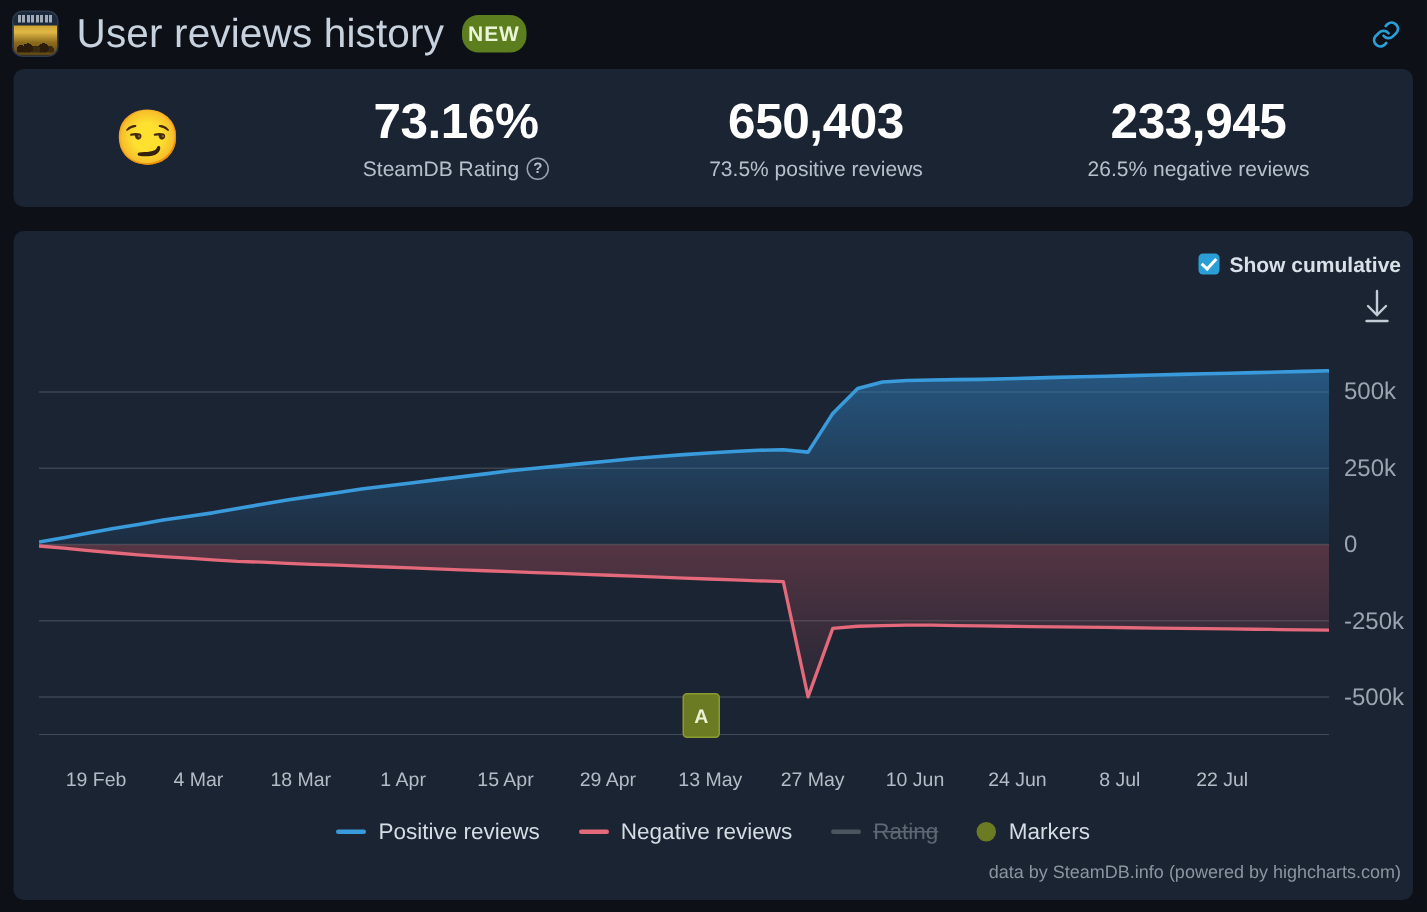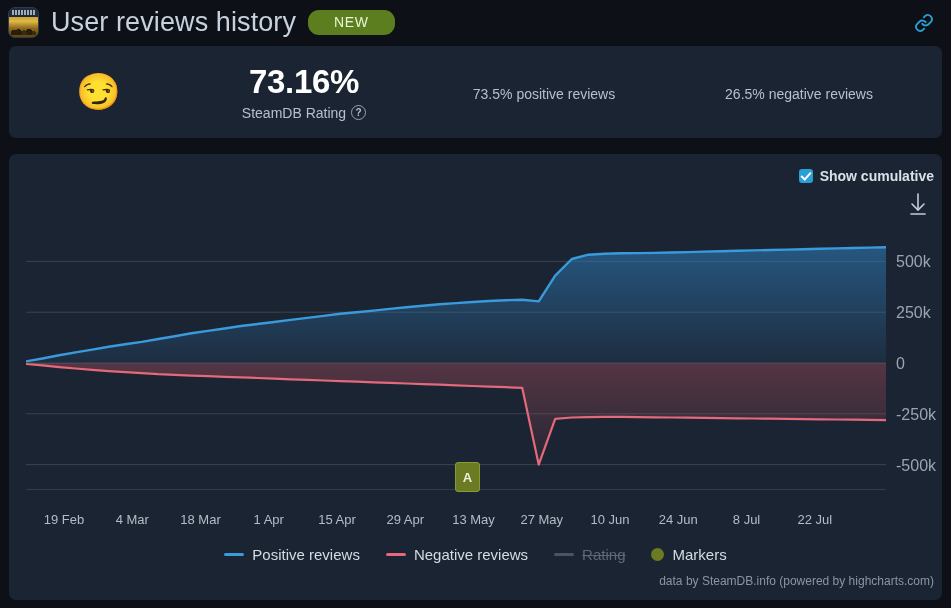--- a/index.html
+++ b/index.html
@@ -39,22 +39,22 @@
       radial-gradient(circle at 52% 88%, #3a2a10 0 3px, transparent 3px),
       radial-gradient(circle at 72% 80%, #2b1d0a 0 3.5px, transparent 3.5px),
       radial-gradient(circle at 90% 86%, #3a2a10 0 2.5px, transparent 2.5px);
   }
   .page-title {
     font-size: 27px; color: #c7d2de; font-weight: 400;
     margin-left: 12px; letter-spacing: .1px; white-space: nowrap;
   }
   .badge-new {
     margin-left: 12px; background: #5c7e1e; color: #eaf4d6;
-    font-size: 14px; font-weight: normal; letter-spacing: .6px;
-    padding: 4px 26px 5px; border-radius: 11px;
+    font-size: 14px; font-weight: bold; letter-spacing: .6px;
+    padding: 4px 4px 5px; border-radius: 11px;
   }
   .link-icon {
     margin-left: auto; width: 26px; height: 26px;
     display: flex; align-items: center; justify-content: center;
     color: #2a9fd6;
   }
 
   
   .stats-card {
     position: absolute; left: 9px; top: 46px; width: 933px; height: 92px;
@@ -186,23 +186,25 @@
       <div class="emoji">😏</div>
     </div>
     <div class="stat stat-2">
       <div class="stat-big">73.16%</div>
       <div class="stat-sub">
         <span>SteamDB Rating</span>
         <span class="help-circle">?</span>
       </div>
     </div>
     <div class="stat stat-3">
+      <div class="stat-big">650,403</div>
       <div class="stat-sub">73.5% positive reviews</div>
     </div>
     <div class="stat stat-4">
+      <div class="stat-big">233,945</div>
       <div class="stat-sub">26.5% negative reviews</div>
     </div>
   </div>
 
   <div class="chart-card"></div>
 
   <div class="cumulative-wrap" style="left:auto; right:17px; top:168px; position:absolute;">
     <div class="checkbox"></div>
     <div class="cumulative-label">Show cumulative</div>
   </div>

